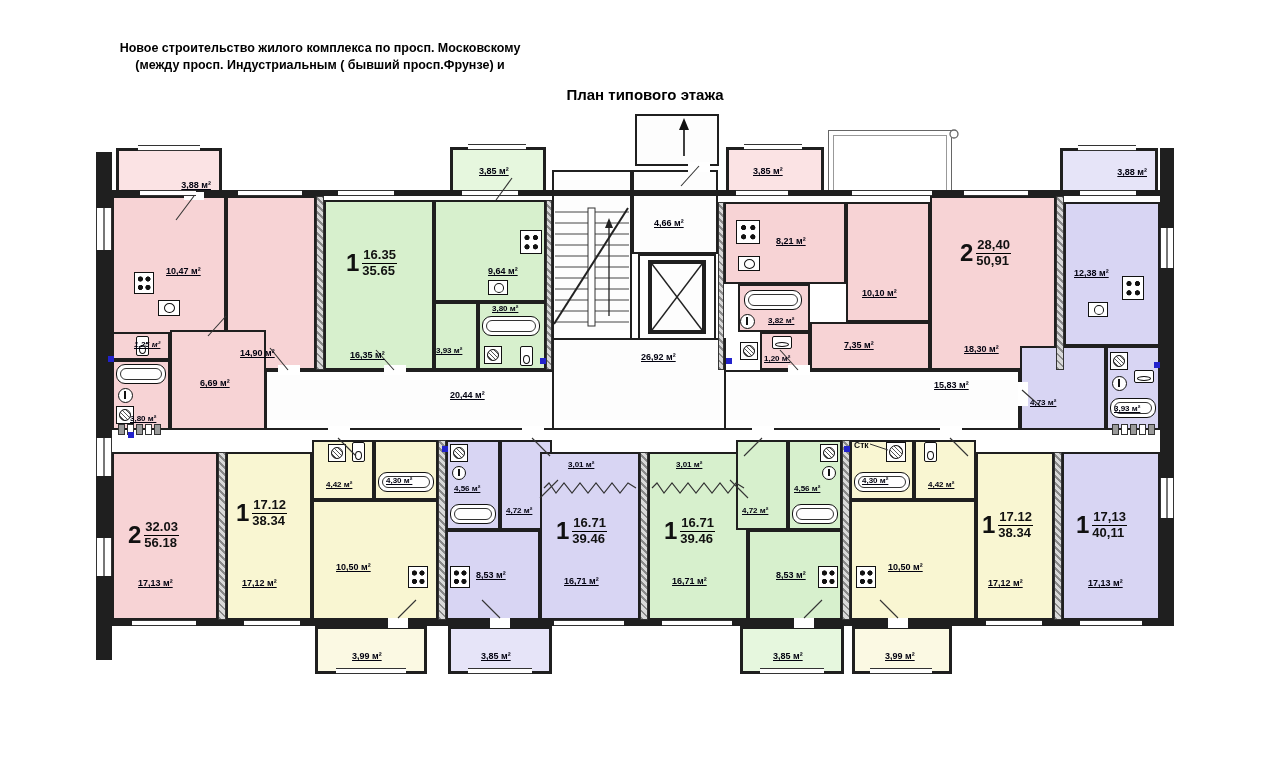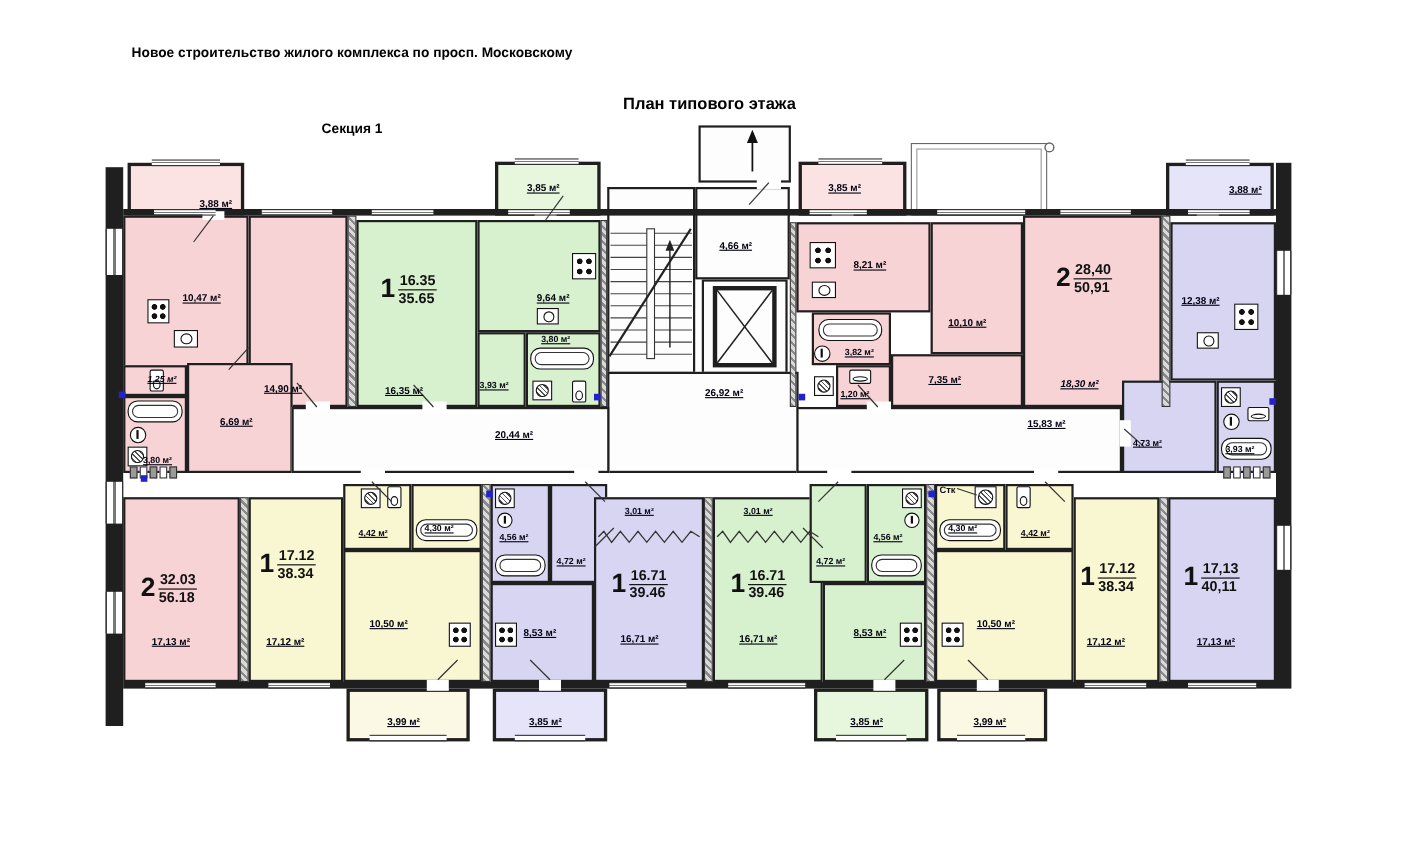--- a/index.html
+++ b/index.html
@@ -62,22 +62,22 @@
   .stk{position:absolute;z-index:8;font-size:8.5px;font-weight:bold;color:#111;}
   svg.ov{position:absolute;left:0;top:0;z-index:7;pointer-events:none;}
 </style>
 </head>
 <body>
 
 <div class="canvas">
 
   <div class="titleblock">
     <div>Новое строительство жилого комплекса по просп. Московскому</div>
+    <div>(между просп. Индустриальным ( бывший просп.Фрунзе) и</div>
   </div>
-  <div class="section">Секция 1</div>
   <div class="plantitle">План типового этажа</div>
 
   <div class="plan">
 
     <div class="owall" style="left:8px;top:44px;width:16px;height:508px;"></div>
     <div class="owall" style="left:24px;top:82px;width:1048px;height:6px;"></div>
     <div class="owall" style="left:24px;top:512px;width:1048px;height:6px;"></div>
     <div class="owall" style="left:1072px;top:40px;width:14px;height:478px;"></div>
 
     <div class="rm cpkl" style="left:28px;top:40px;width:106px;height:48px;border-width:3px;">
@@ -146,21 +146,21 @@
     <div class="rm cpk" style="left:758px;top:94px;width:84px;height:120px;"></div>
     <span class="al" style="left:774px;top:180px;">10,10 м²</span>
     <div class="rm cpk" style="left:842px;top:88px;width:126px;height:174px;"></div>
     <div class="aptlbl" style="left:872px;top:130px;">
       <span class="digit">2</span>
       <span class="frac">
           <span class="t">28,40</span>
           <span class="b">50,91</span>
         </span>
     </div>
-    <span class="al" style="left:876px;top:236px;font-style:italic;">18,30 м²</span>
+    <span class="al" style="left:876px;top:236px;">18,30 м²</span>
 
     <div class="pw" style="left:968px;top:88px;width:8px;height:174px;"></div>
 
     <div class="rm cpul" style="left:972px;top:40px;width:98px;height:48px;border-width:3px;">
       <span class="al" style="right:8px;top:16px;">3,88 м²</span>
     </div>
     <div class="rm cpu" style="left:976px;top:94px;width:96px;height:144px;"></div>
     <span class="al" style="left:986px;top:160px;">12,38 м²</span>
     <div class="rm cpu" style="left:932px;top:238px;width:86px;height:84px;"></div>
     <span class="al sm" style="left:942px;top:290px;">4,73 м²</span>

